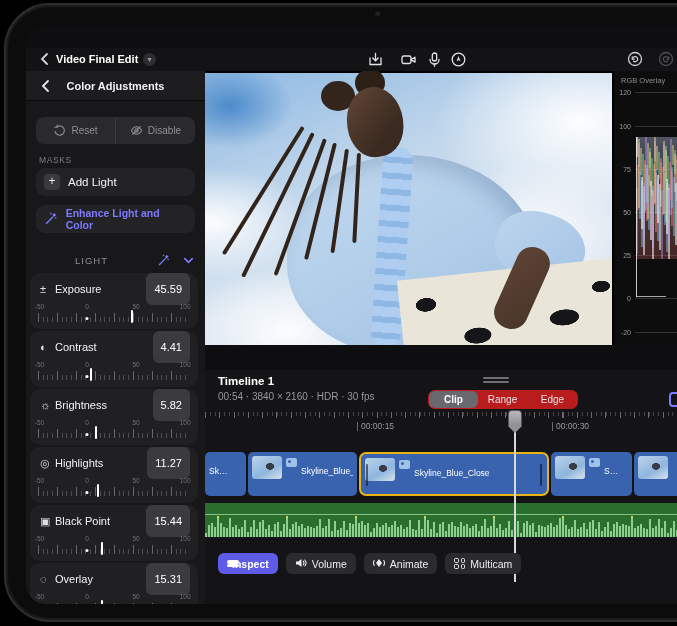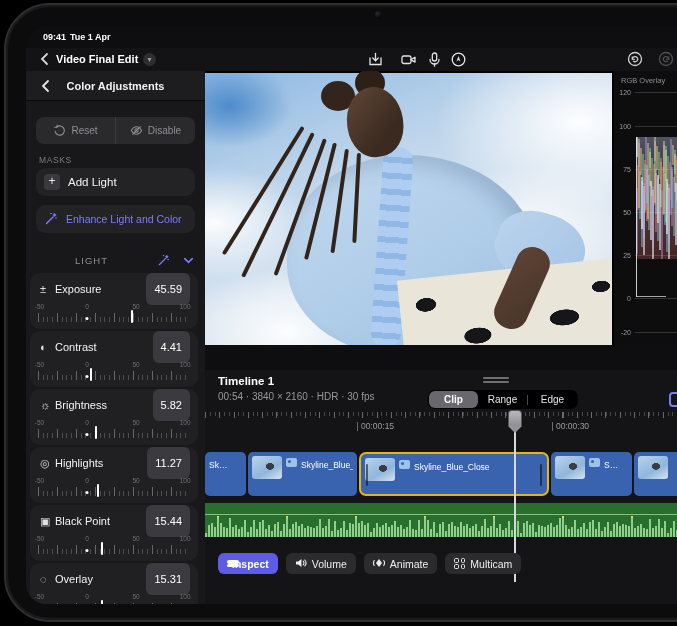--- a/index.html
+++ b/index.html
@@ -40,21 +40,21 @@
   .seg-pill { position:absolute; left:10px; top:46px; width:159px; height:27px; background:#2a2a2d; border-radius:8px; display:flex; }
   .seg-half { flex:1; display:flex; align-items:center; justify-content:center; gap:5px; color:#8f8f95; font-size:10px; }
   .seg-half + .seg-half { border-left:1px solid #3c3c40; }
   .seg-half svg { width:13px; height:13px; }
   .masks-label { position:absolute; left:13px; top:84px; font-size:8.5px; letter-spacing:.6px; color:#7c7c82; }
   .row-btn { position:absolute; left:10px; width:159px; height:28px; background:#232326; border-radius:9px;
              display:flex; align-items:center; padding:0 8px; gap:8px; }
   .add-mask { top:97px; color:#f2f2f4; font-size:11.5px; }
   .plus-box { width:16px; height:16px; background:#3a3a3e; border-radius:4px; color:#e8e8ea;
               font-size:12px; line-height:15px; text-align:center; }
-  .enhance { top:134px; color:#7d7aff; font-size:10.5px; font-weight:normal; justify-content:flex-start; }
+  .enhance { top:134px; color:#7d7aff; font-size:10.5px; font-weight:bold; justify-content:flex-start; }
   .enhance svg { width:14px; height:14px; }
   .light-row { position:absolute; left:12px; right:10px; top:181px; height:16px; display:flex; align-items:center;text-align:center; }
   .light-label { font-size:9.5px; letter-spacing:1px; color:#8e8e93; flex:1; }
   .light-row svg { width:13px; height:13px; margin-left:12px; color:#7d7aff; }
 
   .sliders { position:absolute; left:4px; top:202px; width:171px; }
   .sl-card { width:168px; height:56px; background:#202023; border-radius:10px; margin-bottom:2px; position:relative; }
   .sl-head { position:absolute; left:10px; right:8px; top:7px; height:18px; display:flex; align-items:center; }
   .sl-ico { width:15px; font-size:11px; color:#e0e0e3; }
   .sl-name { font-size:11px; color:#f2f2f4; flex:1; }
@@ -122,21 +122,21 @@
   .timecode { position:absolute; left:265px; top:3px; background:#050506; border-radius:6px; padding:3px 10px;
               font-family:"DejaVu Sans Mono", monospace; font-size:10px; letter-spacing:.5px; color:#8e8e93; }
   .timecode b { color:#fff; font-weight:bold; }
 
   
   .timeline { position:absolute; left:179px; top:344px; width:472px; height:234px; background:#141416; overflow:hidden; }
   .tl-title { position:absolute; left:13px; top:5px; font-size:11.5px; font-weight:bold; color:#fff; }
   .tl-meta  { position:absolute; left:13px; top:21px; font-size:10px; color:#98989d; }
   .drag-handle { position:absolute; left:278px; top:7px; width:26px; }
   .drag-handle i { display:block; height:2px; background:#6e6e73; border-radius:1px; margin-bottom:2px; }
-  .mode-seg { position:absolute; left:223px; top:20px; width:150px; height:19px; background:#000000; border-radius:7px;
+  .mode-seg { position:absolute; left:223px; top:20px; width:150px; height:19px; background:#b91c1c; border-radius:7px;
               display:flex; align-items:center; padding:1px; }
   .mode-item { flex:1; text-align:center; font-size:10px; color:#e4e4e8; line-height:17px; border-radius:6px; position:relative; }
   .mode-item.active { background:#68686e; font-weight:bold; color:#fff; }
   .mode-div { width:1px; height:10px; background:#47474c; }
   .blue-partial { position:absolute; right:-7px; top:22px; width:15px; height:15px; border:2px solid #7d7aff; border-radius:4px; }
 
   .ruler { position:absolute; left:0; top:42px; width:100%; height:28px;
       background:
         repeating-linear-gradient(90deg, #6a6a70 0 1px, transparent 1px 14.3px) left top/100% 6px no-repeat,
         repeating-linear-gradient(90deg, #45454a 0 1px, transparent 1px 4.77px) left top/100% 4px no-repeat; }
@@ -145,21 +145,21 @@
 
   .clips { position:absolute; left:0; top:82px; width:100%; height:44px; display:flex; gap:2px; }
   .clip { position:relative; height:44px; background:#3a63af; border-radius:5px; flex:none; overflow:hidden;
           display:flex; align-items:flex-start; padding:4px 4px; gap:4px; }
   .clip.selected { border:2.5px solid #e7b512; border-radius:7px; }
   .clip-thumb { width:30px; height:23px; border-radius:3px; flex:none;
                 background: radial-gradient(10px 8px at 60% 45%, #3b3b45 40%, transparent 44%),
                             linear-gradient(150deg, #bcd3ea 0%, #8fb6dd 60%, #d9e4ef 100%); }
   .photo-ico { width:11px; height:9px; margin-top:2px; border-radius:2px; background:#9fc3e8; flex:none; position:relative; }
   .photo-ico::after { content:""; position:absolute; left:2px; top:2px; width:3px; height:3px; border-radius:50%; background:#3a63af; }
-  .clip-label { font-size:8.5px; color:#fff; margin-top:4px; white-space:nowrap; overflow:hidden; }
+  .clip-label { font-size:8.5px; color:#fff; margin-top:10px; white-space:nowrap; overflow:hidden; }
   .trim-bar { position:absolute; top:10px; width:2px; height:22px; background:rgba(10,10,10,.55); border-radius:1px; }
 
   .audio { position:absolute; left:0; top:133px; width:100%; height:34px; background:#2a6e2e; overflow:hidden; }
   .audio-line { position:absolute; left:0; top:11px; width:100%; height:1px; background:#9ed49b; opacity:.8; }
   .audio-bars { position:absolute; left:0; bottom:0; width:100%; height:22px; display:flex; align-items:flex-end; }
   .audio-bars i { display:block; width:2px; margin-right:1px; background:#8ecf8e; flex:none; }
   .audio-bars i.pk { background:linear-gradient(180deg,#e8d34a 0 2px,#8ecf8e 2px); }
 
   .playhead-stem { position:absolute; left:309px; top:60px; width:1.5px; height:152px; background:#d8d8dc; }
   .ph-handle { position:absolute; left:303px; top:40px; width:14px; height:16px; background:linear-gradient(180deg,#b8b8bd,#8e8e93);
@@ -180,24 +180,20 @@
 </style>
 </head>
 <body>
 
 <div class="stage">
   <div class="device"></div>
   <div class="camera-dot"></div>
 
   <div class="screen">
 
-    <div class="statusbar">
-      <span class="time">09:41</span>
-      <span class="date">Tue 1 Apr</span>
-    </div>
 
     <div class="titlebar">
       <div class="back-chev">
         <svg viewBox="0 0 14 14" width="14" height="14">
             <path d="M9 2 L4 7 L9 12" stroke="#d6d6da" stroke-width="1.8" fill="none" stroke-linecap="round"></path>
           </svg>
       </div>
       <div class="doc-title">Video Final Edit</div>
       <div class="title-dd">▾</div>
 

